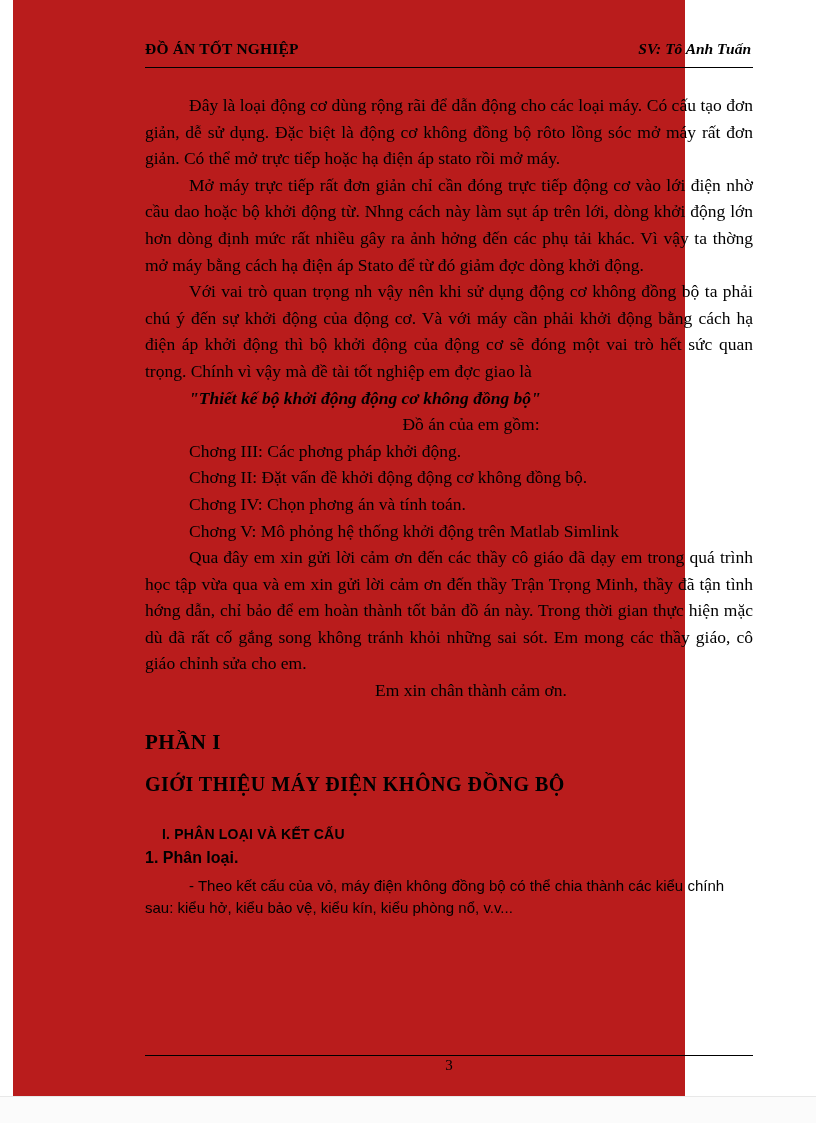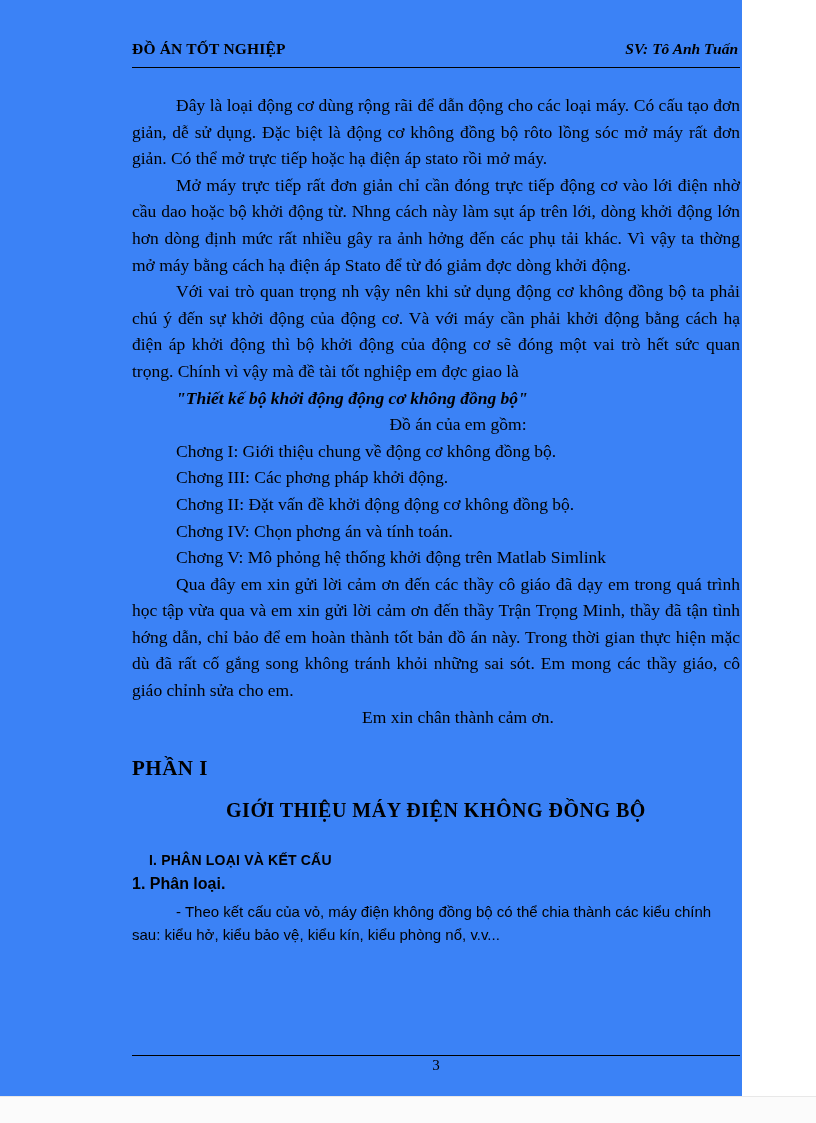--- a/index.html
+++ b/index.html
@@ -12,24 +12,24 @@
     height: 1123px;
     background: #ffffff;
     position: relative;
     box-sizing: border-box;
     font-family: "Liberation Serif", serif;
     color: #000000;
     overflow: hidden;
   }
   .sheet {
     position: absolute;
-    left: 0; top: 0;
-    width: 742px;
+    left: 13px; top: 0;
+    width: 672px;
     height: 1096px;
-    background: #3b82f6;
+    background: #b91c1c;
   }
   .bottom-strip {
     position: absolute;
     left: 0;
     top: 1096px;
     width: 816px;
     height: 27px;
     background: #fbfbfb;
     border-top: 1px solid #e8e8e8;
   }
@@ -96,21 +96,21 @@
     text-align: left;
   }
   .part-title {
     text-align: left;
     font-weight: bold;
     font-size: 21px;
     letter-spacing: 0.5px;
     margin-top: 26px;
   }
   .part-subtitle {
-    text-align: center;
+    text-align: left;
     font-weight: bold;
     font-size: 20px;
     letter-spacing: 0.5px;
     margin-top: 18px;
   }
   .section-head {
     font-family: "Liberation Sans", sans-serif;
     font-weight: bold;
     font-size: 14px;
     margin-top: 30px;
@@ -168,21 +168,20 @@
       <div class="body">
         <p class="para">Đây là loại động cơ dùng rộng rãi để dẫn động cho các loại máy. Có cấu tạo đơn giản, dễ sử dụng. Đặc biệt là động cơ không đồng bộ rôto lồng sóc mở máy rất đơn giản. Có thể mở trực tiếp hoặc hạ điện áp stato rồi mở máy.</p>
         <p class="para">Mở máy trực tiếp rất đơn giản chỉ cần đóng trực tiếp động cơ vào lới điện nhờ cầu dao hoặc bộ khởi động từ. Nhng  cách này làm sụt áp trên lới, dòng khởi động lớn hơn dòng định mức rất nhiều gây ra ảnh hởng  đến các phụ tải khác. Vì vậy ta thờng  mở máy bằng cách hạ điện áp Stato để từ đó giảm đợc  dòng khởi động.</p>
         <p class="para">Với vai trò quan trọng nh  vậy nên khi sử dụng động cơ không đồng bộ ta phải chú ý đến sự khởi động của động cơ. Và với máy cần phải khởi động bằng cách hạ điện áp khởi động thì bộ khởi động của động cơ sẽ đóng một vai trò hết sức quan trọng. Chính vì vậy mà đề tài tốt nghiệp em đợc  giao là</p>
 
         <p class="quote-line">"Thiết kế bộ khởi động động cơ không đồng bộ"</p>
 
         <p class="tight">Đồ án của em gồm:</p>
 
         <div class="chuong-list">
-          <p>Chơng  I: Giới thiệu chung về động cơ không đồng bộ.</p>
           <p>Chơng  III: Các phơng   pháp khởi động.</p>
           <p>Chơng  II: Đặt vấn đề khởi động động cơ không đồng bộ.</p>
           <p>Chơng  IV: Chọn phơng   án và tính toán.</p>
           <p>Chơng  V: Mô phỏng hệ thống khởi động trên Matlab Simlink</p>
         </div>
 
         <p class="para">Qua đây em xin gửi lời cảm ơn đến các thầy cô giáo đã dạy em trong quá trình học tập vừa qua và em xin gửi lời cảm ơn đến thầy Trận Trọng Minh, thầy đã tận tình hớng   dẫn, chỉ bảo để em hoàn thành tốt bản đồ án này. Trong thời gian thực hiện mặc dù đã rất cố gắng song không tránh khỏi những sai sót. Em mong các thầy giáo, cô giáo chỉnh sửa cho em.</p>
         <p class="tight">Em xin chân thành cảm ơn.</p>
       </div>
 

